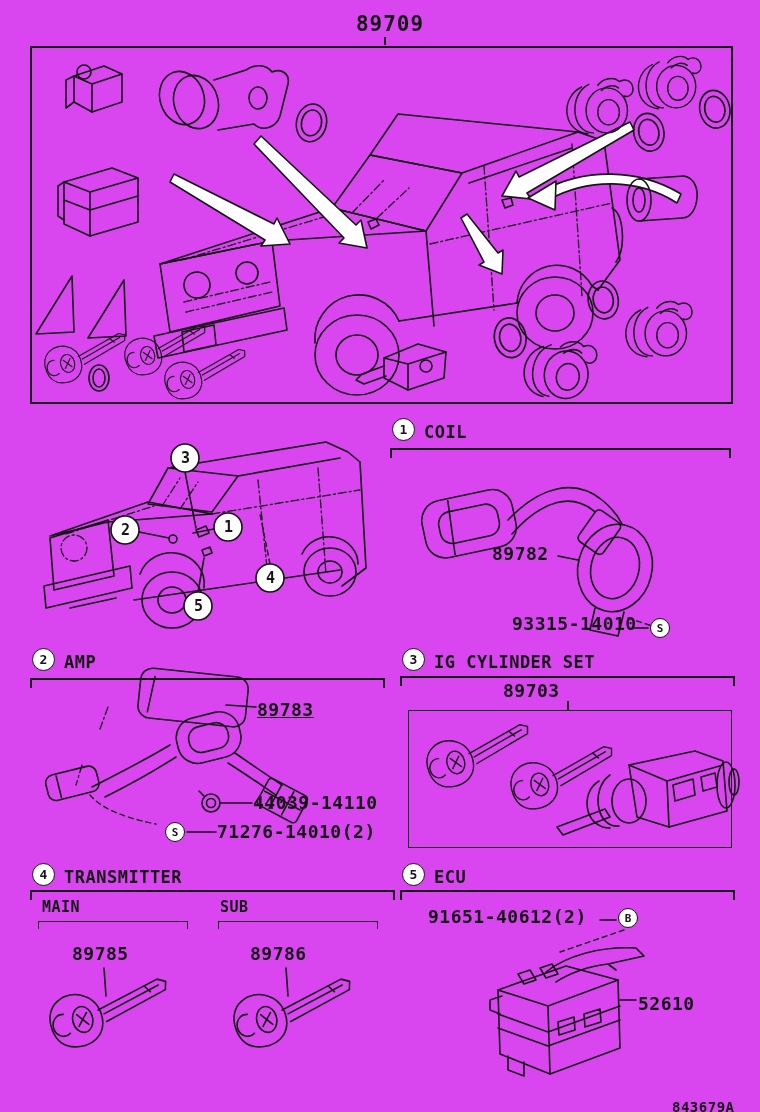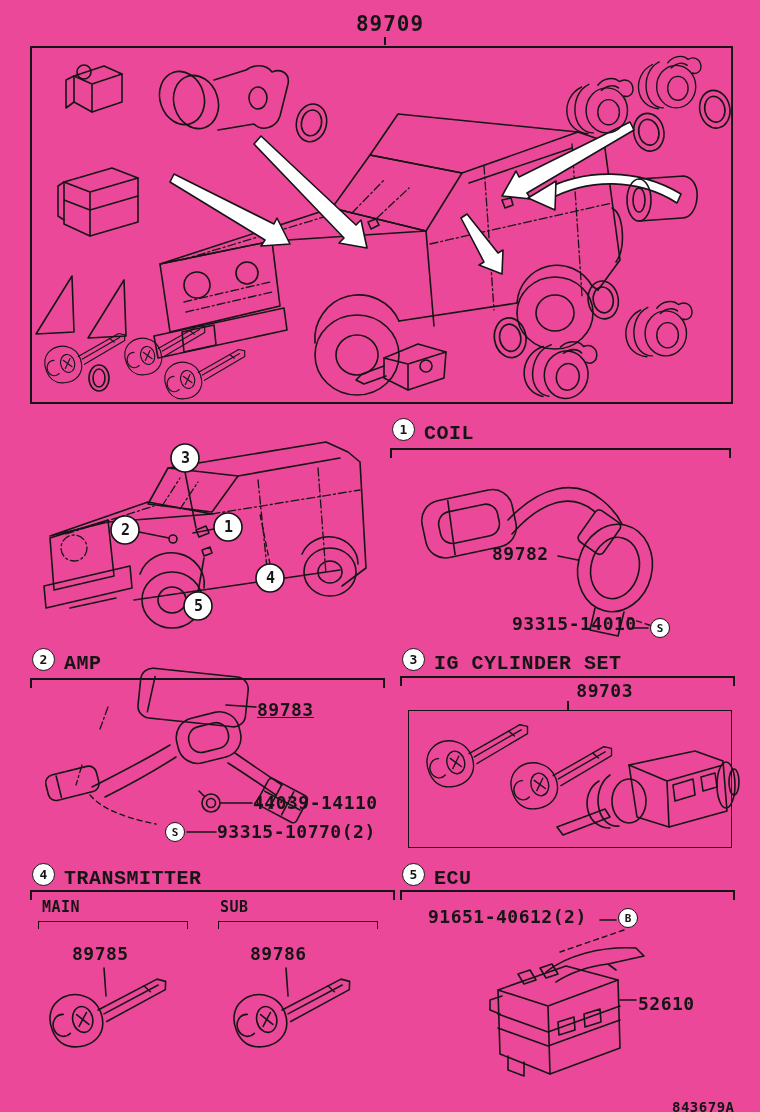--- a/index.html
+++ b/index.html
@@ -1,27 +1,27 @@
 <!DOCTYPE html>
 <html><head>
 <meta charset="utf-8">
 <style>
   html,body{margin:0;padding:0;background:#f2f2f2;}
-  #page{position:relative;width:760px;height:1112px;background:#ec4899;overflow:hidden;
+  #page{position:relative;width:760px;height:1112px;background:#d946ef;overflow:hidden;
         font-family:"DejaVu Sans Mono",monospace;color:#151515;}
   svg{position:absolute;overflow:visible;}
   svg *{stroke:#151515;fill:none;stroke-width:1.6;stroke-linecap:round;stroke-linejoin:round;}
   svg .wf{fill:#ffffff;}
   svg .thin{stroke-width:1.2;}
   svg .dd{stroke-dasharray:8 3 2 3;stroke-width:1.3;}
   svg .ds{stroke-dasharray:5 4;stroke-width:1.4;}
   svg text{stroke:none;fill:#151515;font:bold 15px "DejaVu Sans Mono",monospace;}
   .lbl{position:absolute;font-weight:bold;font-size:18px;letter-spacing:.5px;white-space:nowrap;line-height:1;}
   .lbl-title{font-size:21px;letter-spacing:1px;}
-  .lbl-sec{font-size:20px;letter-spacing:.5px;font-family:Liberation Mono, monospace;}
+  .lbl-sec{font-size:17px;letter-spacing:.5px;}
   .lbl-sub{font-size:15px;}
   .lbl-foot{font-size:14px;letter-spacing:.5px;}
   .circled{position:absolute;width:23px;height:23px;border:1.7px solid #151515;border-radius:50%;
            display:flex;align-items:center;justify-content:center;font-size:13px;font-weight:bold;background:#fff;box-sizing:border-box;}
   .sym{position:absolute;width:20px;height:20px;border:1.6px solid #151515;border-radius:50%;
        display:flex;align-items:center;justify-content:center;font-size:11px;font-weight:bold;background:#fff;box-sizing:border-box;}
   .bracket{position:absolute;border:2px solid #151515;border-bottom:none;box-sizing:border-box;}
   .bracket-sm{border-width:1.8px;}
   .tick{position:absolute;width:2px;background:#151515;}
   .mainbox{position:absolute;left:30px;top:46px;width:703px;height:358px;border:2px solid #151515;box-sizing:border-box;}
@@ -273,26 +273,26 @@
     </g>
     <path class="ds" d="M60,150 C70,162 90,172 126,179"></path>
     <line x1="196" y1="60" x2="226" y2="62"></line>
     <line x1="190" y1="158" x2="222" y2="158"></line>
     <line x1="157" y1="187" x2="186" y2="187"></line>
   </svg>
 
   <div class="lbl" style="left:257px;top:701px;text-decoration:underline;">89783</div>
   <div class="lbl" style="left:253px;top:794px;">44039-14110</div>
   <div class="sym" style="left:165px;top:822px;">S</div>
-  <div class="lbl" style="left:217px;top:823px;">93315-10770(2)</div>
+  <div class="lbl" style="left:217px;top:823px;">71276-14010(2)</div>
 
   <div class="circled" style="left:402px;top:648px;">3</div>
   <div class="lbl lbl-sec" style="left:434px;top:654px;">IG CYLINDER SET</div>
   <div class="bracket" style="left:400px;top:676px;width:335px;height:10px;"></div>
-  <div class="lbl" style="left:503px;top:682px;width:130px;text-align:right;">89703</div>
+  <div class="lbl" style="left:503px;top:682px;width:130px;text-align:left;">89703</div>
   <div class="tick" style="left:567px;top:701px;height:9px;"></div>
 
   <div class="igbox">
     <svg viewBox="0 0 324 138" width="324" height="138" style="left:0;top:0">
       <use href="#key" transform="translate(12,32) rotate(-14) scale(0.88)"></use>
       <use href="#key" transform="translate(96,54) rotate(-14) scale(0.88)"></use>
       <g transform="translate(168,14)">
         <path d="M-20,102 L28,84 L33,92 L-14,110 Z"></path>
         <path d="M22,56 C12,62 8,74 11,86 C14,97 23,103 33,103"></path>
         <path d="M33,50 C23,57 19,71 22,84 C25,96 33,102 42,101"></path>

